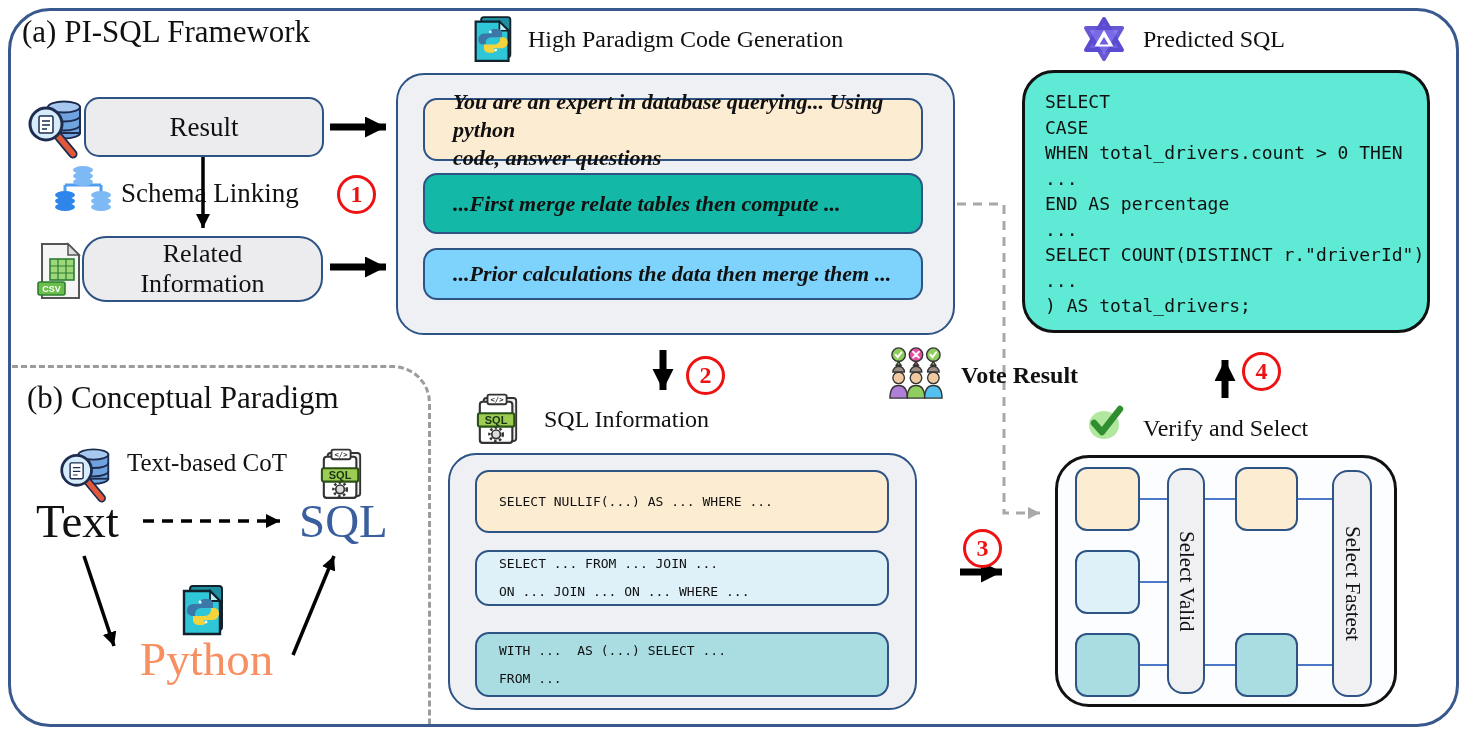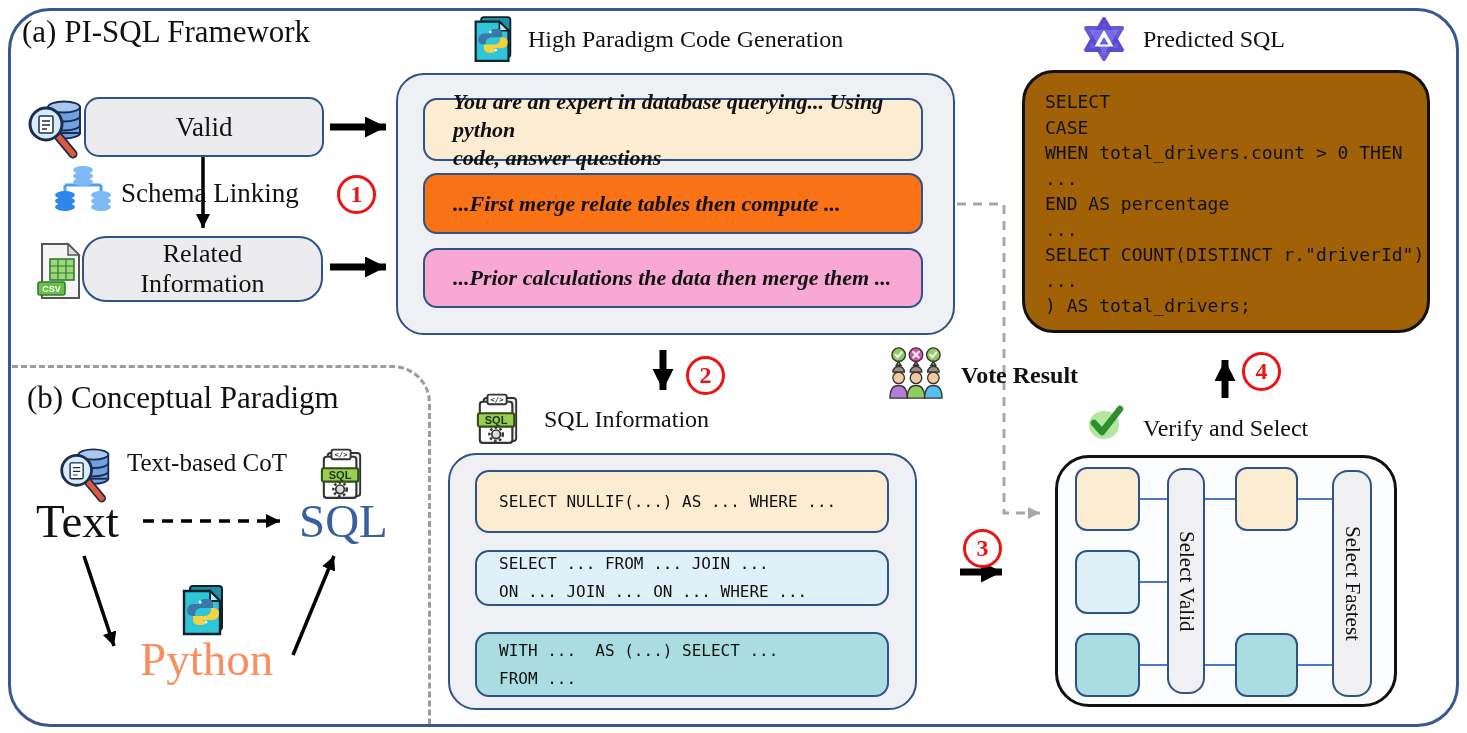--- a/index.html
+++ b/index.html
@@ -15,32 +15,32 @@
   #query-box{left:84px;top:97px;width:240px;height:60px;border-radius:15px;
     display:flex;align-items:center;justify-content:center;font-size:27px;}
   #related-box{left:82px;top:236px;width:241px;height:66px;border-radius:24px;
     display:flex;align-items:center;justify-content:center;text-align:center;
     font-size:26px;line-height:30px;white-space:pre-line;}
   #hr-box{left:396px;top:73px;width:559px;height:262px;border-radius:28px;background:#eef0f3;}
   .prompt{position:absolute;left:423px;width:500px;box-sizing:border-box;
     border:2.8px solid #2e5486;border-radius:14px;display:flex;align-items:center;
     padding-left:28px;font-style:italic;font-weight:600;font-size:22px;line-height:28px;white-space:pre-line;}
   #prompt1{top:90px;height:63px;background:#fcecd2;margin-top:8px;}
-  #prompt2{top:173px;height:61px;background:#f97316;}
-  #prompt3{top:248px;height:60px;background:#f9a8d4;}
+  #prompt2{top:173px;height:61px;background:#14b8a6;}
+  #prompt3{top:248px;height:52px;background:#7dd3fc;}
   #sqlgen-box{left:448px;top:453px;width:469px;height:257px;border-radius:28px;background:#eef0f3;}
   .snippet{position:absolute;left:475px;width:414px;box-sizing:border-box;
     border:2.8px solid #2e5486;border-radius:14px;display:flex;align-items:center;
-    padding-left:22px;font-family:"DejaVu Sans Mono",monospace;font-size:16px;
+    padding-left:22px;font-family:"DejaVu Sans Mono",monospace;font-size:13px;
     line-height:28px;white-space:pre;color:#101010;}
   #snippet1{top:470px;height:63px;background:#fcecd2;}
   #snippet2{top:550px;height:56px;background:#def1f8;}
   #snippet3{top:632px;height:65px;background:#a9dde2;}
   #pred-box{position:absolute;left:1022px;top:70px;width:408px;height:263px;box-sizing:border-box;
-    border:3.5px solid #111;border-radius:32px;background:#a16207;
+    border:3.5px solid #111;border-radius:32px;background:#5eead4;
     padding:16px 0 0 20px;font-family:"DejaVu Sans Mono",monospace;font-size:18px;
     line-height:25.5px;white-space:pre;color:#101010;}
   #verify-box{position:absolute;left:1055px;top:455px;width:342px;height:252px;box-sizing:border-box;
     border:3.5px solid #111;border-radius:34px;background:#fcfdff;}
   .vbox{position:absolute;box-sizing:border-box;border:2.8px solid #2e5486;border-radius:12px;}
   #v1{left:1075px;top:467px;width:65px;height:64px;background:#fcecd2;}
   #v2{left:1075px;top:550px;width:65px;height:64px;background:#def1f8;}
   #v3{left:1075px;top:633px;width:65px;height:64px;background:#a9dde2;}
   #v4{left:1235px;top:467px;width:63px;height:64px;background:#fcecd2;}
   #v5{left:1235px;top:633px;width:63px;height:64px;background:#a9dde2;}
@@ -124,21 +124,21 @@
       <line x1="1140" y1="665" x2="1167" y2="665"></line>
       <line x1="1205" y1="665" x2="1235" y2="665"></line>
       <line x1="1298" y1="665" x2="1332" y2="665"></line>
     </g>
   </svg>
 
   <div class="label" id="panela-title">(a) PI-SQL Framework</div>
   <div class="label" id="panelb-title">(b) Conceptual Paradigm</div>
 
   <div class="nbox" id="query-box">
-    <span>Valid</span>
+    <span>Result</span>
   </div>
   <div class="label" id="schema-label">Schema Linking</div>
   <div class="nbox" id="related-box">
     <span>Related
 Information</span>
   </div>
 
   <div class="step" id="step1">1</div>
   <div class="step" id="step2">2</div>
   <div class="step" id="step3">3</div>

